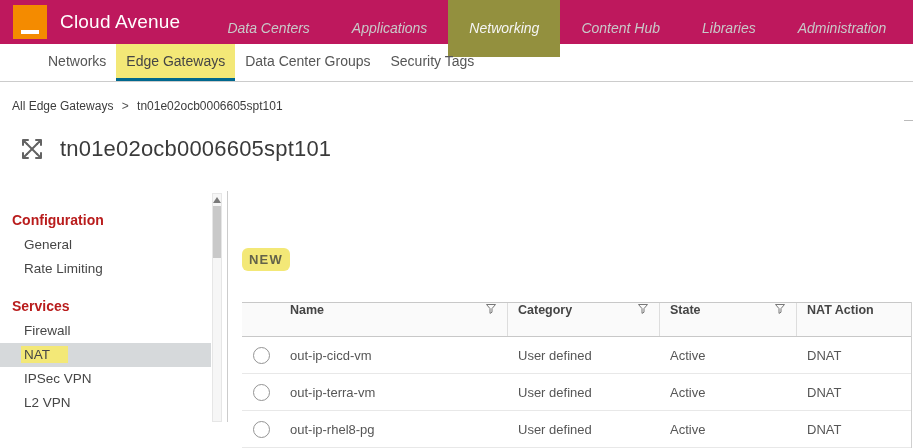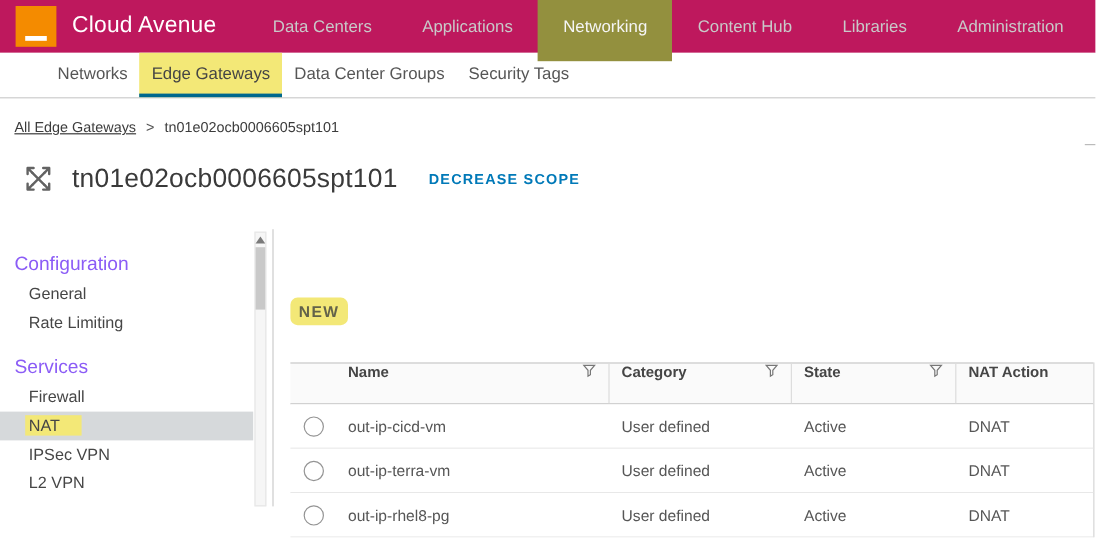--- a/index.html
+++ b/index.html
@@ -6,50 +6,50 @@
   html,body { width: 913px; height: 448px; overflow: hidden; background:#fff;
     font-family: "Liberation Sans", sans-serif; position: relative; }
 
   
   .topbar { height:44px; background:#be185d; display:flex; align-items:stretch; }
   .logo { width:34px; height:34px; background:#f48b00; align-self:center; margin-left:13px;
     position:relative; flex:0 0 auto; }
   .logo::after { content:""; position:absolute; left:8px; right:8px; bottom:5px; height:4px; background:#fff; }
   .brand { color:#fff; font-size:19px; font-weight:500; align-self:center; margin-left:13px;
     white-space:nowrap; letter-spacing:.2px; }
-  .topnav { display:flex; align-items:center; margin-left:26px; }
+  .topnav { display:flex; align-items:flex-start; margin-left:26px;font-style:italic; }
   .nav-item { color:#c9c9c9; font-size:14px; line-height:57px; padding:0 21px; white-space:nowrap; cursor:pointer; }
   .nav-item.active { background:#93903e; color:#f5f5f5; }
 
   
   .tabs { height:38px; border-bottom:1px solid #cccccc; display:flex; align-items:flex-end;
     padding-left:38px; background:#fff; }
   .tab { font-size:14px; color:#565656; line-height:34px; padding:0 10px;
     border-bottom:3px solid transparent; white-space:nowrap; cursor:pointer; }
   .tab.active { background:#f3e877; border-bottom-color:#00688e; color:#454545; }
 
   
   .breadcrumb { margin:17px 0 0 12px; font-size:12px; color:#3c3c3c; }
-  .breadcrumb a { color:#3c3c3c; text-decoration:underline; cursor:pointer; }
+  .breadcrumb a { color:#3c3c3c; cursor:pointer; }
   .crumb-sep { margin:0 5px; color:#555; }
   .edge-line { position:absolute; top:120px; right:0; width:9px; height:1px; background:#bbb; }
 
   
   .page-head { margin:16px 0 0 14px; display:flex; align-items:center; height:40px; }
   .gw-icon { width:36px; height:36px; flex:0 0 auto; }
   .page-title { font-size:22px; color:#3a3a3a; margin-left:10px; letter-spacing:.2px; white-space:nowrap; }
   .scope-action { margin-left:26px; font-size:12px; font-weight:700; letter-spacing:1px;
     color:#0079b8; cursor:pointer; white-space:nowrap; }
 
   
   .content { display:flex; margin-top:22px; height:231px; }
 
   .sidebar { width:228px; flex:0 0 auto; border-right:1px solid #cccccc; position:relative;
     padding-top:18px; }
-  .side-section-header { font-size:16px; color:#8b5cf6; padding:3px 12px; height:24px; }
+  .side-section-header { font-size:14px; color:#b91c1c; padding:3px 12px; height:24px;font-weight:bold; }
   .side-item { font-size:13.5px; color:#464646; padding:4px 12px 4px 24px; height:24px;
     cursor:pointer; white-space:nowrap; }
   .side-item.selected { background:#d6d9db; margin-right:16px; }
   .hl { background:#f3e877; padding:1px 18px 1px 3px; margin-left:-3px; }
   .side-gap { height:14px; }
 
   .vscroll { position:absolute; top:2px; right:5px; width:10px; bottom:0; background:#f6f6f6;
     border:1px solid #e6e6e6; cursor:pointer; }
   .vscroll .arrow-up { width:0; height:0; border-left:4px solid transparent;
     border-right:4px solid transparent; border-bottom:6px solid #7a7a7a; margin:3px auto 3px; }
@@ -109,21 +109,20 @@
 <div class="page-head">
   <svg class="gw-icon" viewBox="0 0 36 36" fill="none" stroke="#636363" stroke-width="2" stroke-linecap="round" stroke-linejoin="round">
     <path d="M13 13 L23 23"></path>
       <path d="M23 13 L13 23"></path>
     <path d="M9 9 L14 9 M9 9 L9 14 M9 9 L13 13"></path>
     <path d="M27 9 L22 9 M27 9 L27 14 M27 9 L23 13"></path>
     <path d="M9 27 L14 27 M9 27 L9 22 M9 27 L13 23"></path>
     <path d="M27 27 L22 27 M27 27 L27 22 M27 27 L23 23"></path>
   </svg>
   <div class="page-title">tn01e02ocb0006605spt101</div>
-  <div class="scope-action">DECREASE SCOPE</div>
 </div>
 
 <div class="content">
 
   <div class="sidebar">
     <div id="side-list">
         <div class="side-section-header">Configuration</div>
         <div class="side-item">General</div>
         <div class="side-item">Rate Limiting</div>
         <div class="side-gap"></div>

